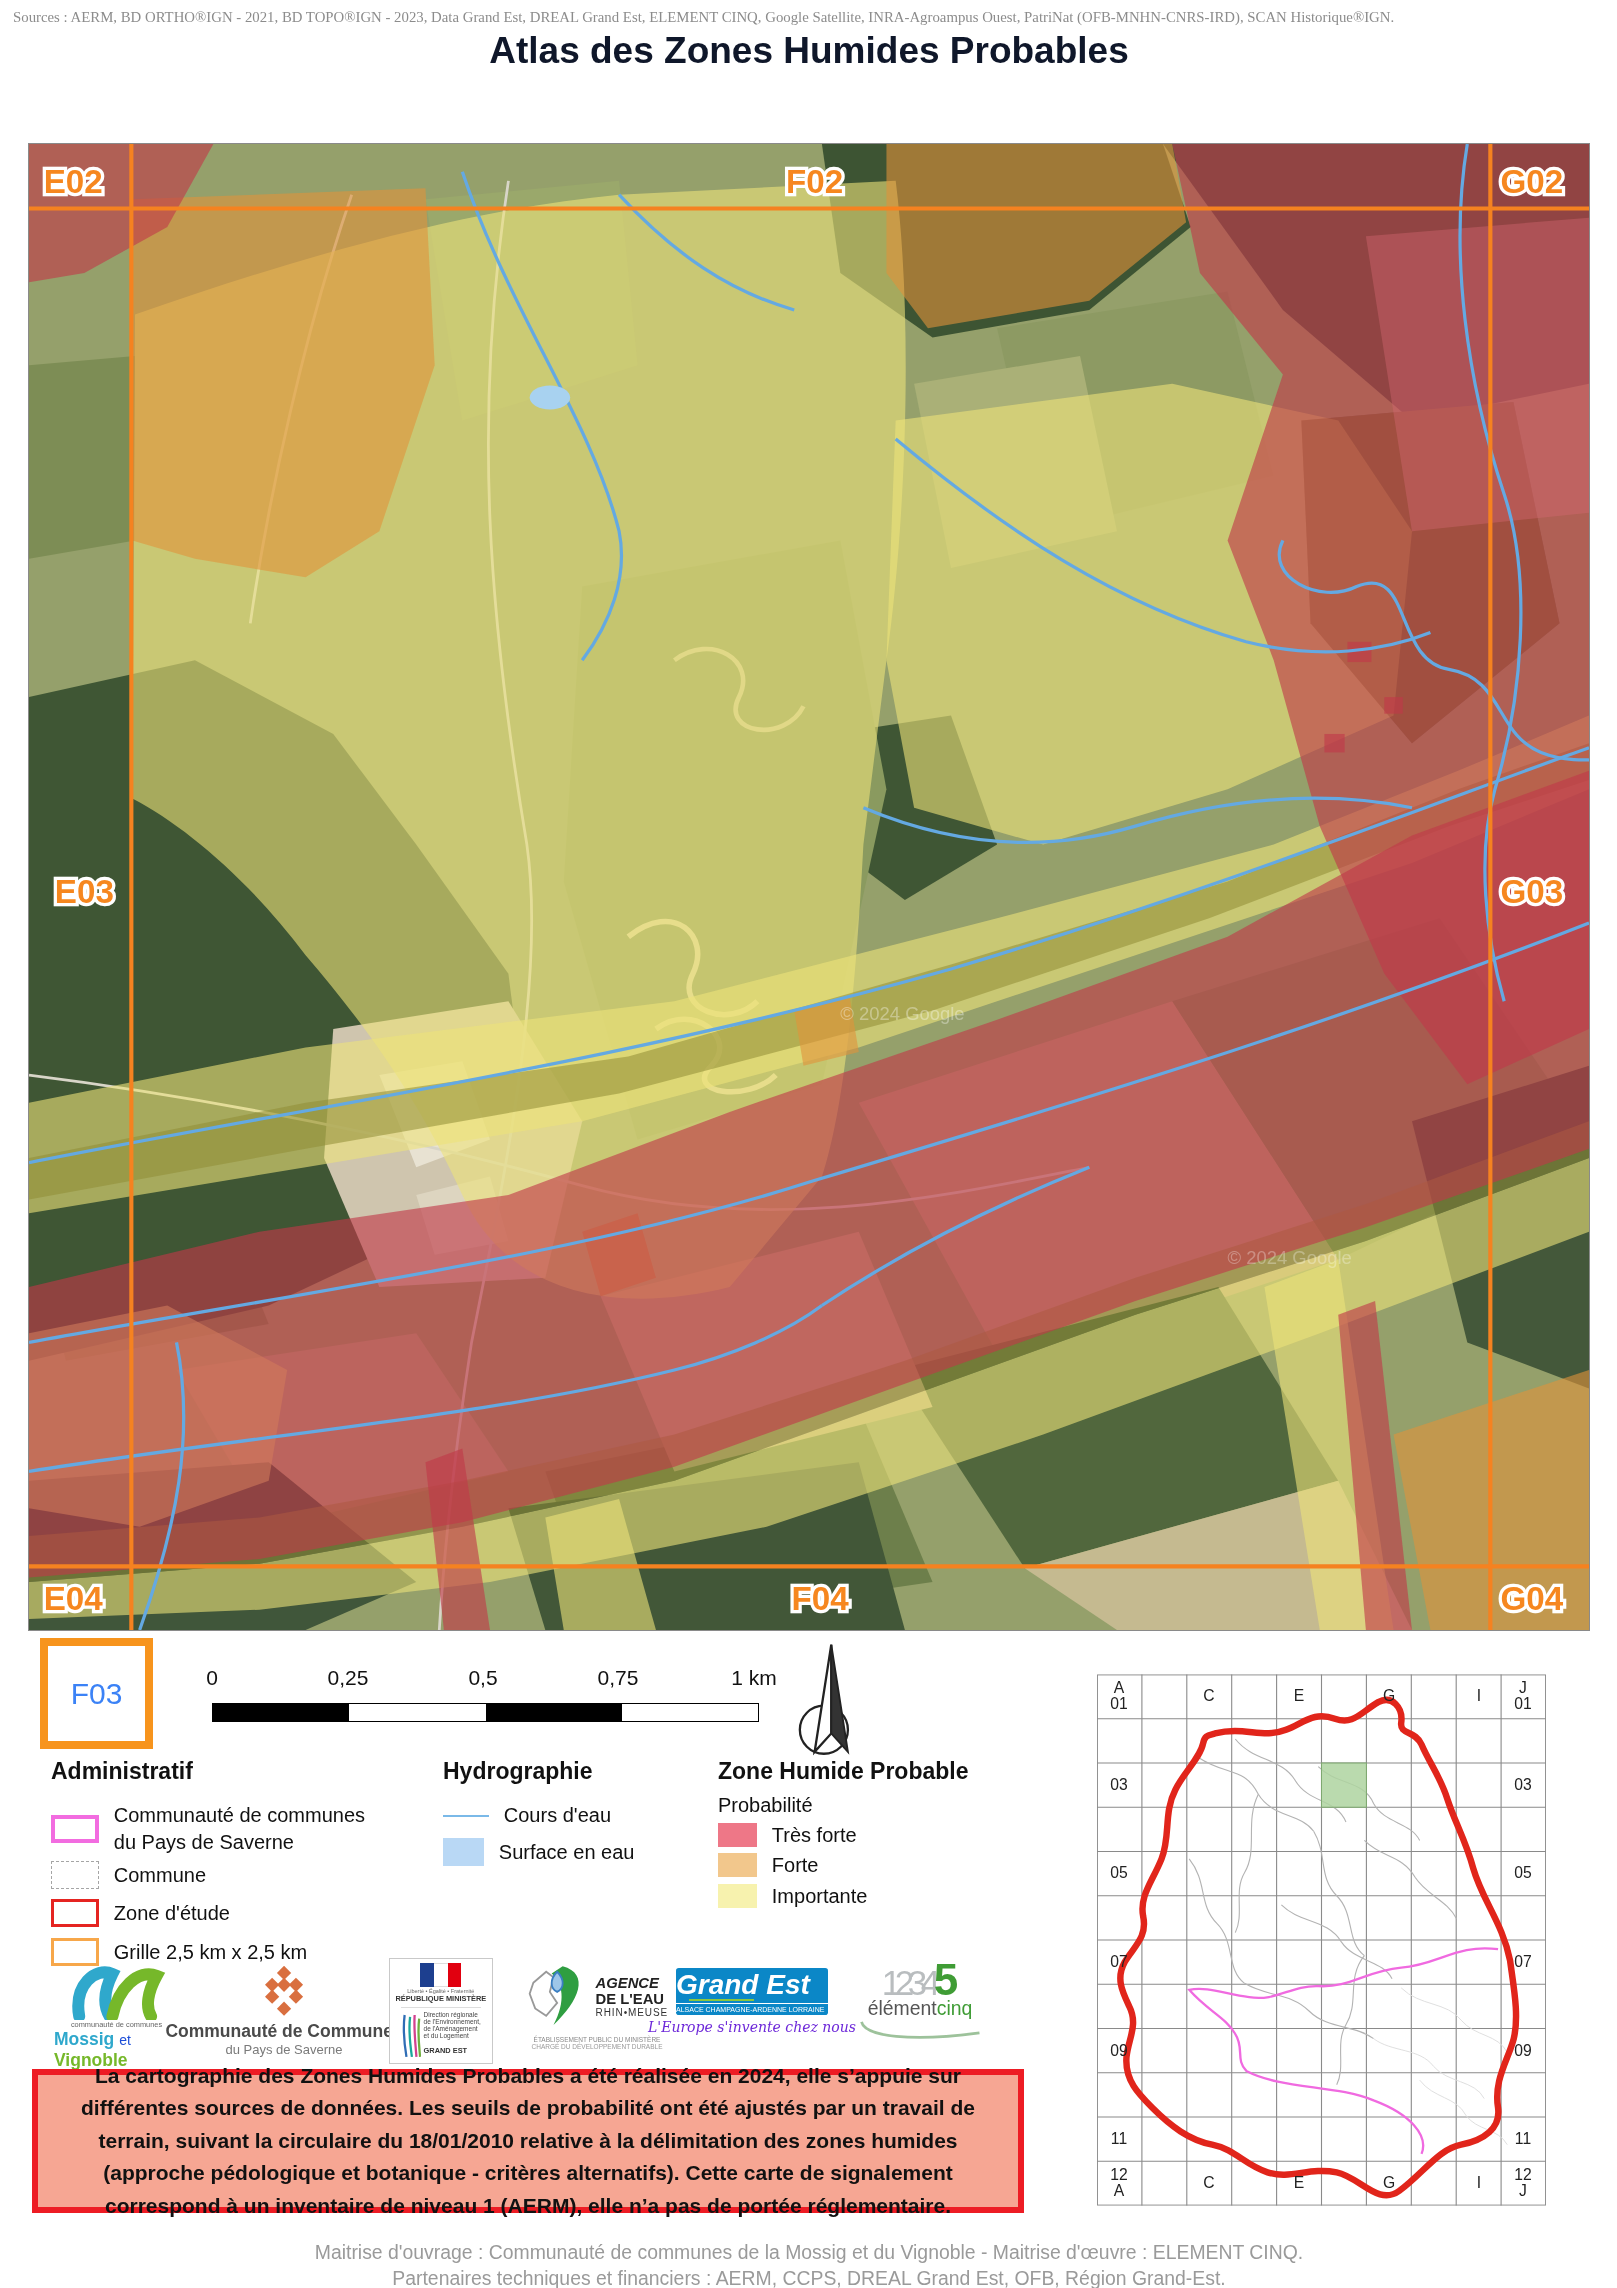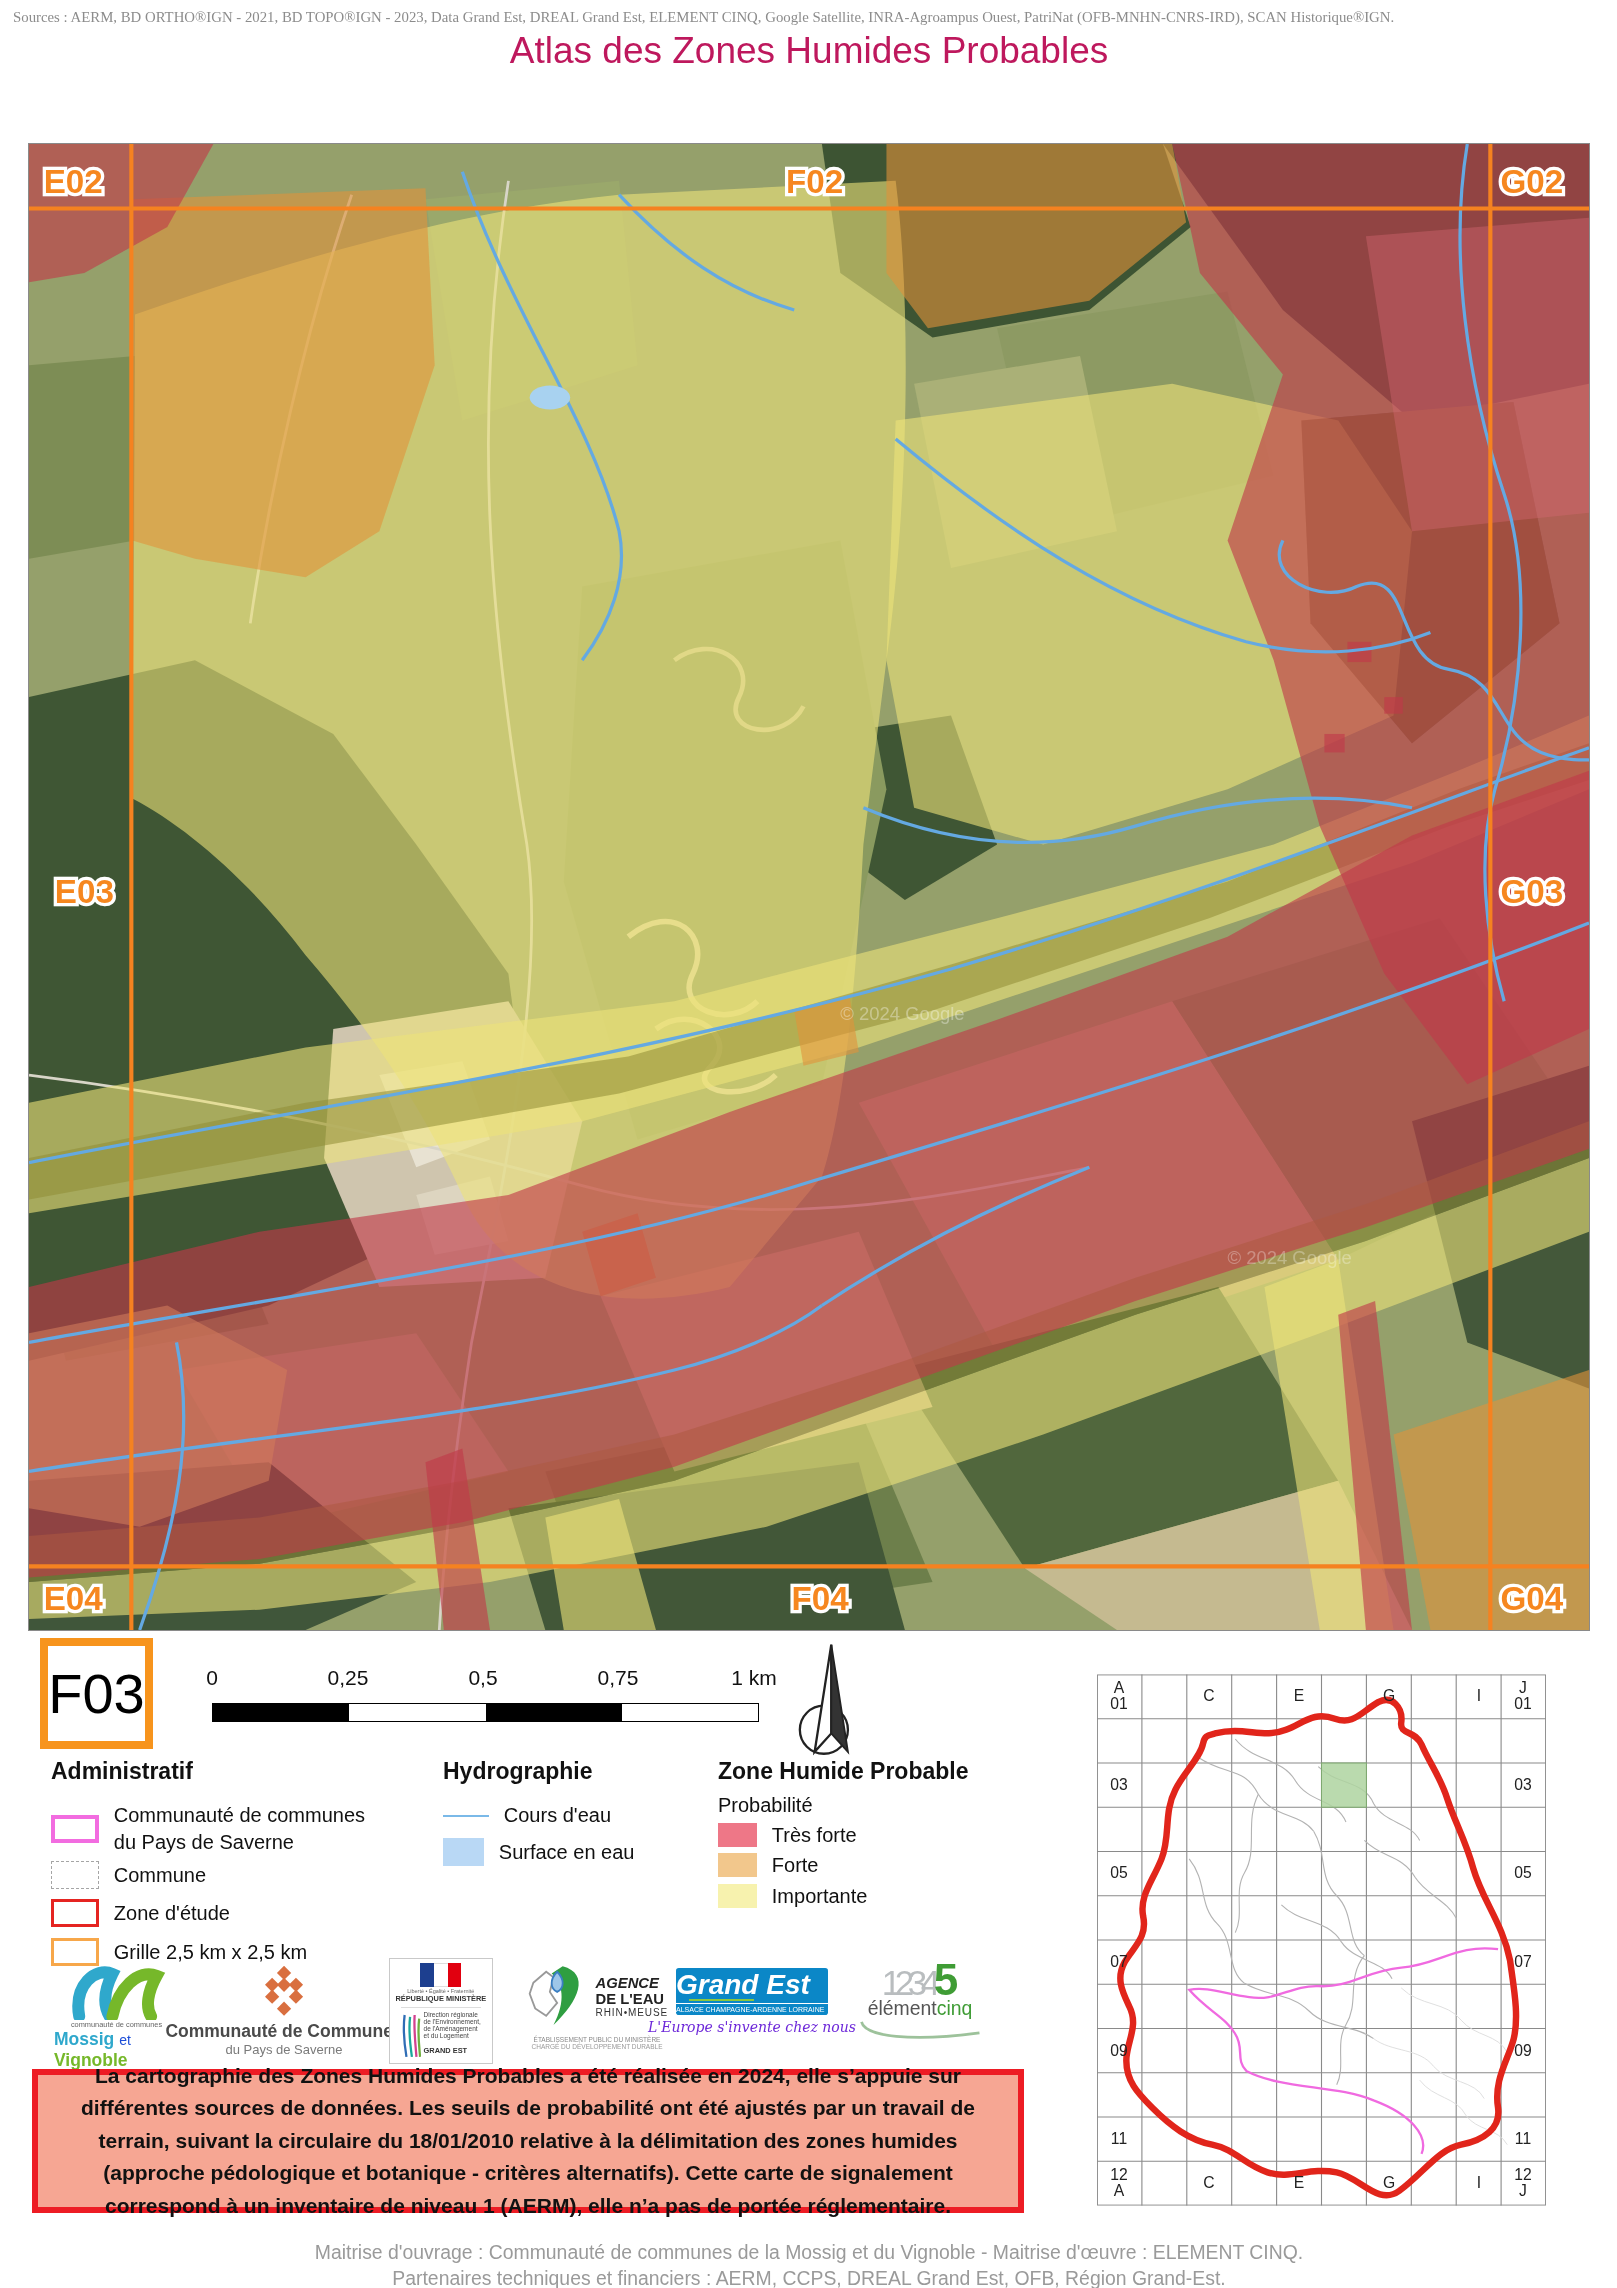--- a/index.html
+++ b/index.html
@@ -1,29 +1,29 @@
 <!DOCTYPE html>
 <html style="font-size:14.8px"><head>
 <meta charset="utf-8">
 <style>
   html,body{margin:0;padding:0;background:#fff;}
   .page{position:relative;width:1618px;height:2289px;background:#fff;overflow:hidden;
         font-family:"Liberation Sans",sans-serif;color:#1a1a1a;}
   .abs{position:absolute;}
   
   .sources{left:13px;top:9.2px;width:1597px;font-size:14.8px;color:#8c8c8c;font-family:Liberation Serif, serif;}
-  .title{left:0;top:29.5px;width:1618px;text-align:center;font-size:37px;font-weight:normal;color:#be185d;margin:0;}
+  .title{left:0;top:29.5px;width:1618px;text-align:center;font-size:37px;font-weight:bold;color:#0f172a;margin:0;}
   .subtitle{left:0;top:89px;width:1618px;text-align:center;font-size:28px;color:#2d7cbd;margin:0;font-weight:normal;}
   
   .map-frame{left:28px;top:143px;width:1562px;height:1488px;border:0.9px solid #8a8a8a;box-sizing:border-box;}
   .map-frame svg{display:block;width:100%;height:100%;}
   
   .tile-box{left:40px;top:1638px;width:113px;height:111px;background:#fff;border:8.3px solid #f7941d;
             box-sizing:border-box;display:flex;align-items:center;justify-content:center;}
-  .tile-box span{font-size:56px;color:#000000;}
+  .tile-box span{font-size:30px;color:#3b82f6;}
   
   .sb-label{font-size:21px;color:#111;transform:translateX(-50%);white-space:nowrap;}
   .scalebar{left:212px;top:1703px;width:545px;height:16.6px;border:1.8px solid #000;box-sizing:content-box;display:flex;}
   .sb-seg{flex:1 1 0;}
   .sb-black{background:#000;} .sb-white{background:#fff;}
   
   .leg-title{font-size:23px;font-weight:bold;color:#111;}
   .leg-sub{font-size:20px;color:#111;}
   .leg-item{position:absolute;display:flex;align-items:center;}
   .swatch{width:48px;height:28px;background:#fff;box-sizing:border-box;flex:0 0 auto;}

